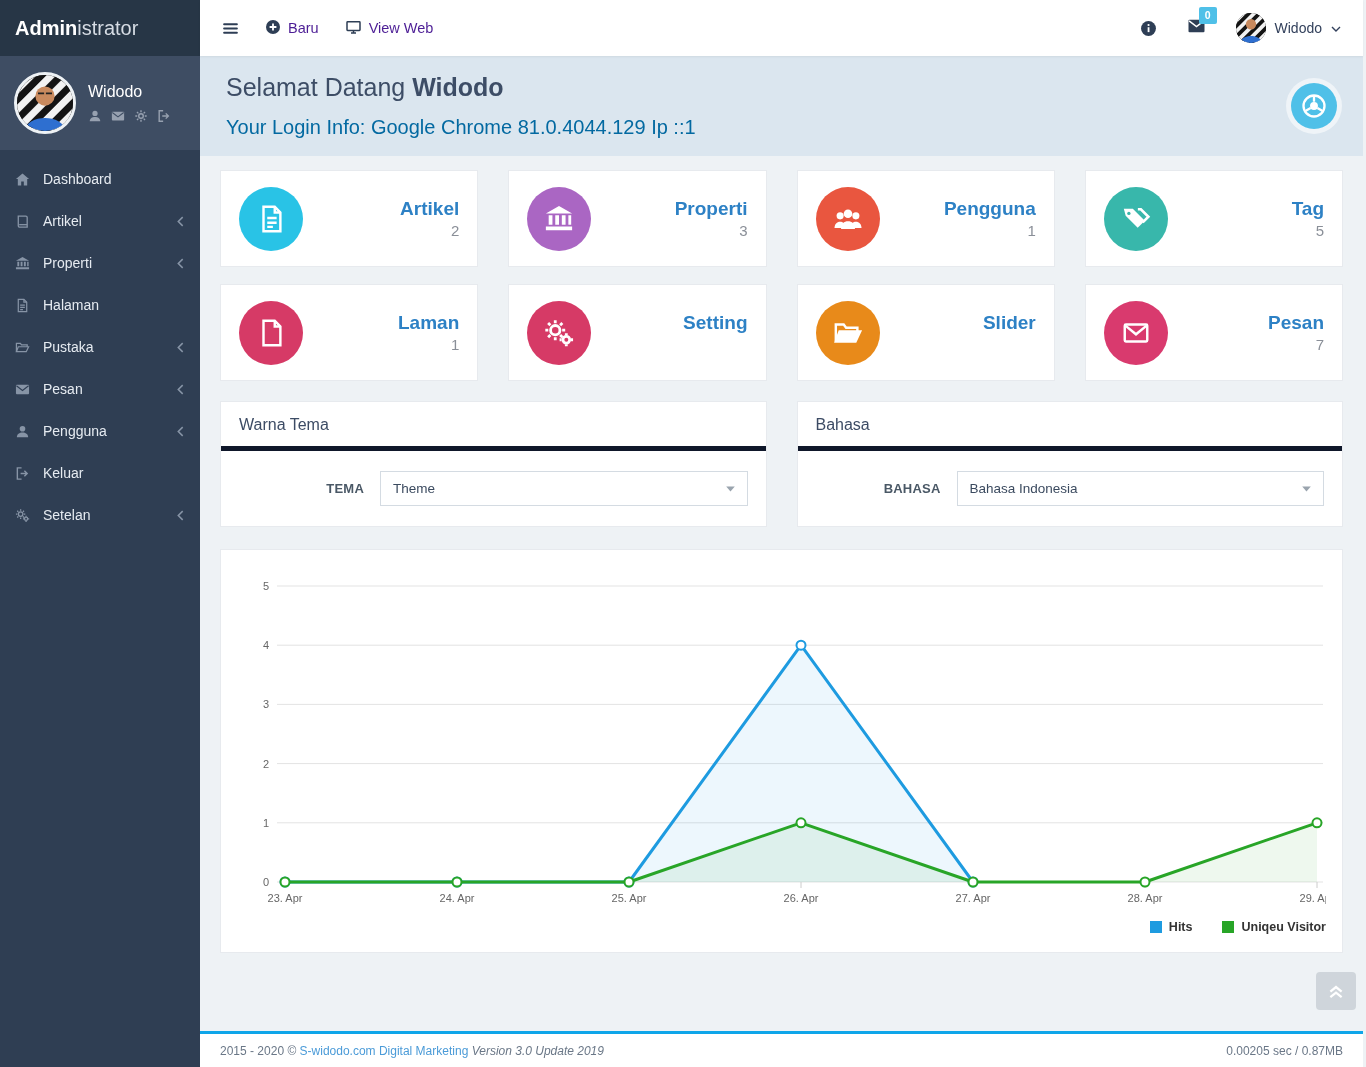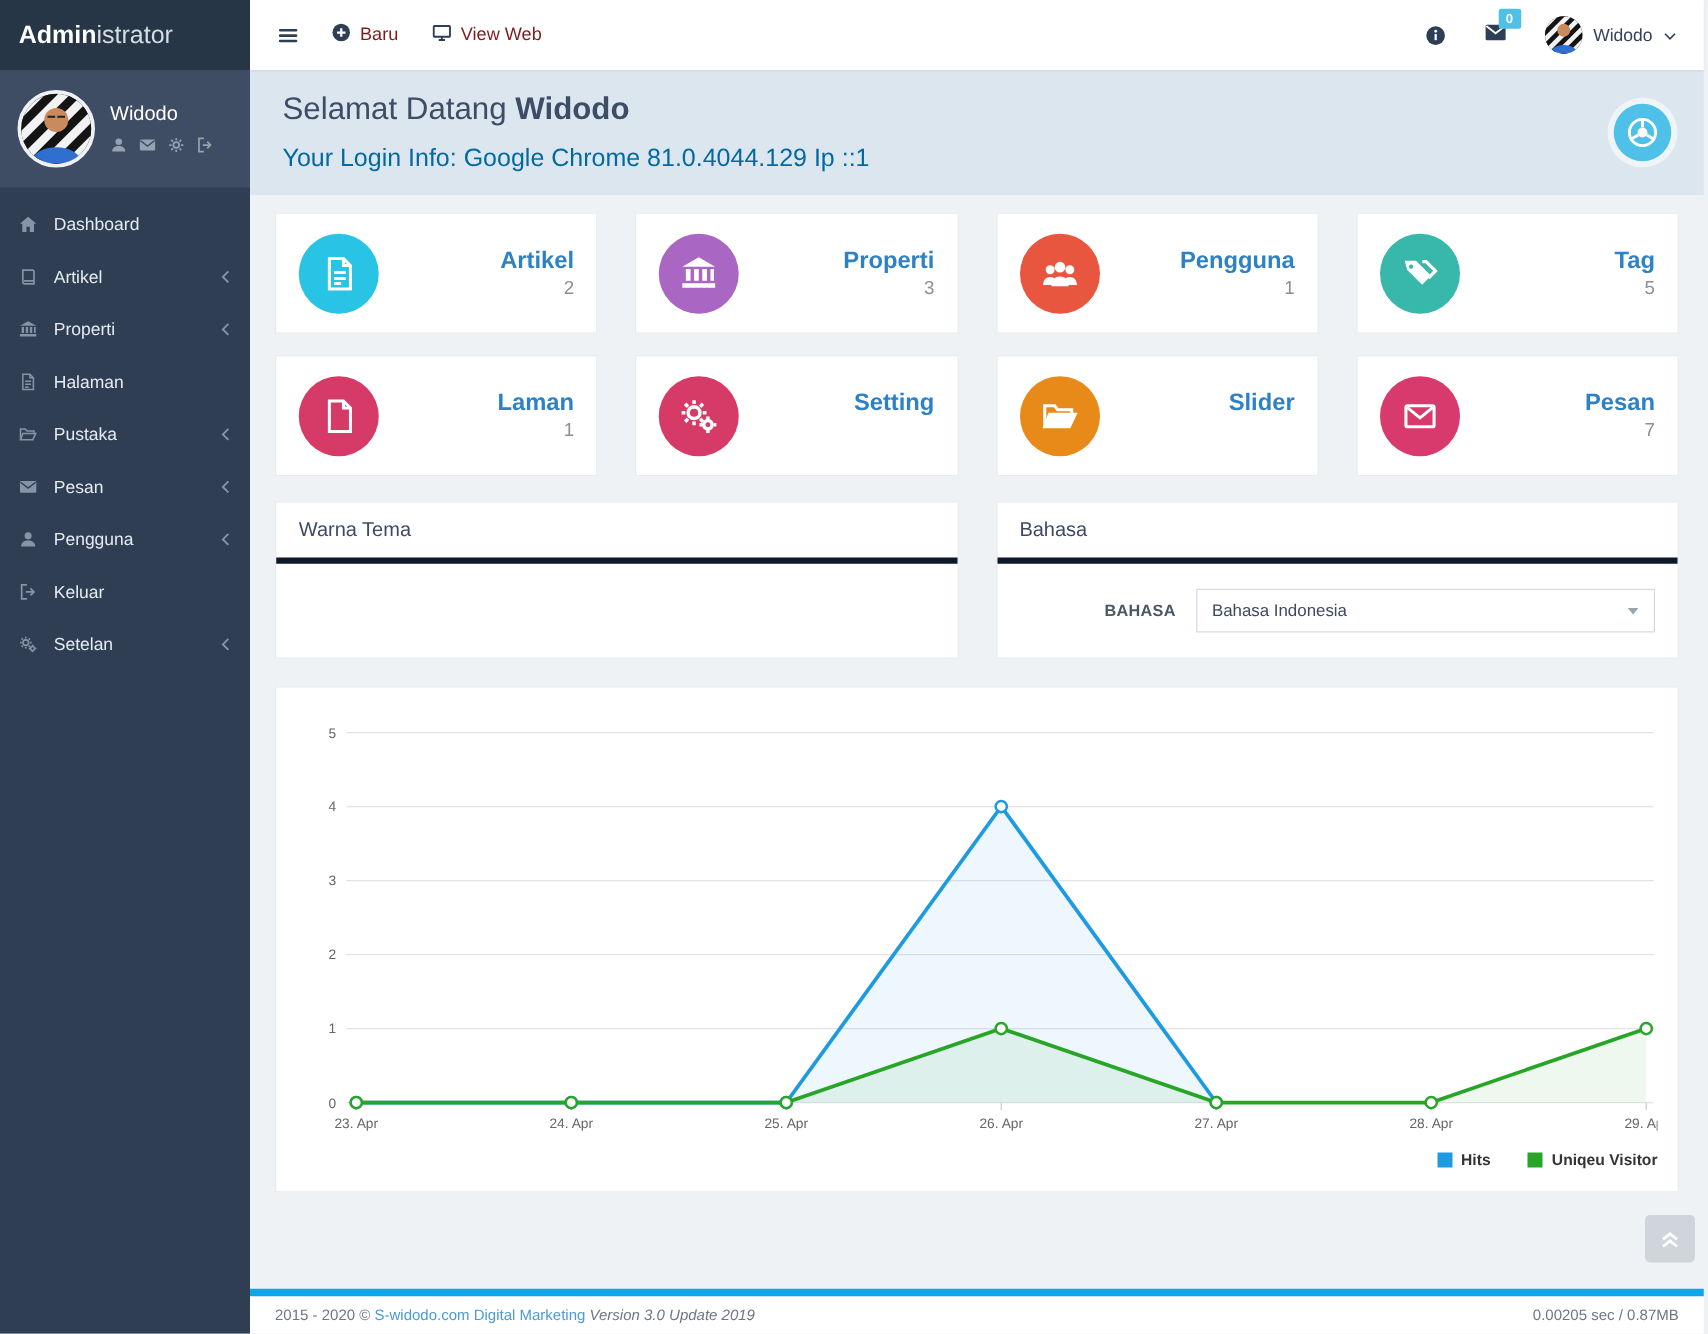--- a/index.html
+++ b/index.html
@@ -25,21 +25,21 @@
     color:#e6ebf1; font-size:14px; cursor:pointer; text-decoration:none; }
   .mi-icon { width:28px; display:inline-flex; color:#8794a6; }
   .mi-label { flex:1; }
   .mi-chev { color:#8794a6; display:inline-flex; }
 
   
   .main { flex:1; display:flex; flex-direction:column; }
   .navbar { height:56px; background:#fff; display:flex; align-items:center;
     padding:0 22px; box-shadow:0 1px 2px rgba(0,0,0,.06); position:relative; z-index:5; }
   .nav-left { display:flex; align-items:center; gap:26px; }
-  .nav-link { display:flex; align-items:center; gap:7px; color:#7f1d1d; font-size:14.5px; cursor:pointer; }
+  .nav-link { display:flex; align-items:center; gap:7px; color:#4c1d95; font-size:14.5px; cursor:pointer; }
   .nav-right { margin-left:auto; display:flex; align-items:center; gap:30px; }
   .icon-btn { position:relative; display:inline-flex; cursor:pointer; color:#2e3e55; }
   .badge { position:absolute; top:-11px; right:-11px; background:#4fc0e8; color:#fff;
     font-size:10.5px; font-weight:700; padding:2px 6px; border-radius:2px; line-height:1.2; }
   .user-chip { display:flex; align-items:center; gap:9px; cursor:pointer; color:#33415c; font-size:14px; }
   .avatar-sm { width:30px; height:30px; border-radius:50%; overflow:hidden; background:#111; }
   .avatar-sm svg { display:block; width:100%; height:100%; }
 
   .page-header { background:#dbe6ef; padding:17px 26px; display:flex; align-items:center; }
   .ph-title { font-size:25px; font-weight:300; color:#3d4d66; }
@@ -76,21 +76,21 @@
   .selectbox .caret { color:#9aa4ae; display:inline-flex; }
 
   
   .chart-panel { margin-bottom:16px; }
   .chart-body { padding:14px 16px 0; }
   .legend { display:flex; justify-content:flex-end; gap:30px; padding:4px 0 18px; }
   .legend-item { display:flex; align-items:center; gap:7px; cursor:pointer;
     font-size:12.5px; font-weight:700; color:#333; }
   .legend-swatch { width:12px; height:12px; display:inline-block; }
 
-  footer { height:36px; background:#fff; border-top:6px solid #0ea5e9;
+  footer { height:36px; background:#fff; border-top:3px solid #0ea5e9;
     display:flex; align-items:center; padding:0 20px; font-size:12px; color:#6a7787; }
   .foot-left a { color:#4b9bd8; text-decoration:none; }
   .foot-left i { color:#6a7787; }
   .foot-right { margin-left:auto; }
 
   .scrolltop { position:fixed; right:10px; bottom:57px; width:40px; height:38px;
     background:rgba(130,140,150,.28); border:none; border-radius:4px; cursor:pointer;
     display:flex; align-items:center; justify-content:center; }
 </style>
 </head>
@@ -450,20 +450,33 @@
           <span class="stat-text">
             <div class="stat-label">Pesan</div>
             <div class="stat-value">7</div>
           </span>
         </div>
       </div>
 
       <div class="panels-row">
         <div class="panel">
           <div class="panel-title">Warna Tema</div>
+          <div class="panel-body">
+            <div class="form-row">
+              <span class="form-label">TEMA</span>
+              <span class="selectbox">
+                <span>Theme</span>
+                <span class="caret">
+                    <svg width="9" height="6" viewBox="0 0 10 7" fill="#9aa4ae">
+                      <path d="M0 0.5h10L5 6.5z"></path>
+                    </svg>
+                  </span>
+              </span>
+            </div>
+          </div>
         </div>
         <div class="panel">
           <div class="panel-title">Bahasa</div>
           <div class="panel-body">
             <div class="form-row">
               <span class="form-label">BAHASA</span>
               <span class="selectbox">
                 <span>Bahasa Indonesia</span>
                 <span class="caret">
                     <svg width="9" height="6" viewBox="0 0 10 7" fill="#9aa4ae">

